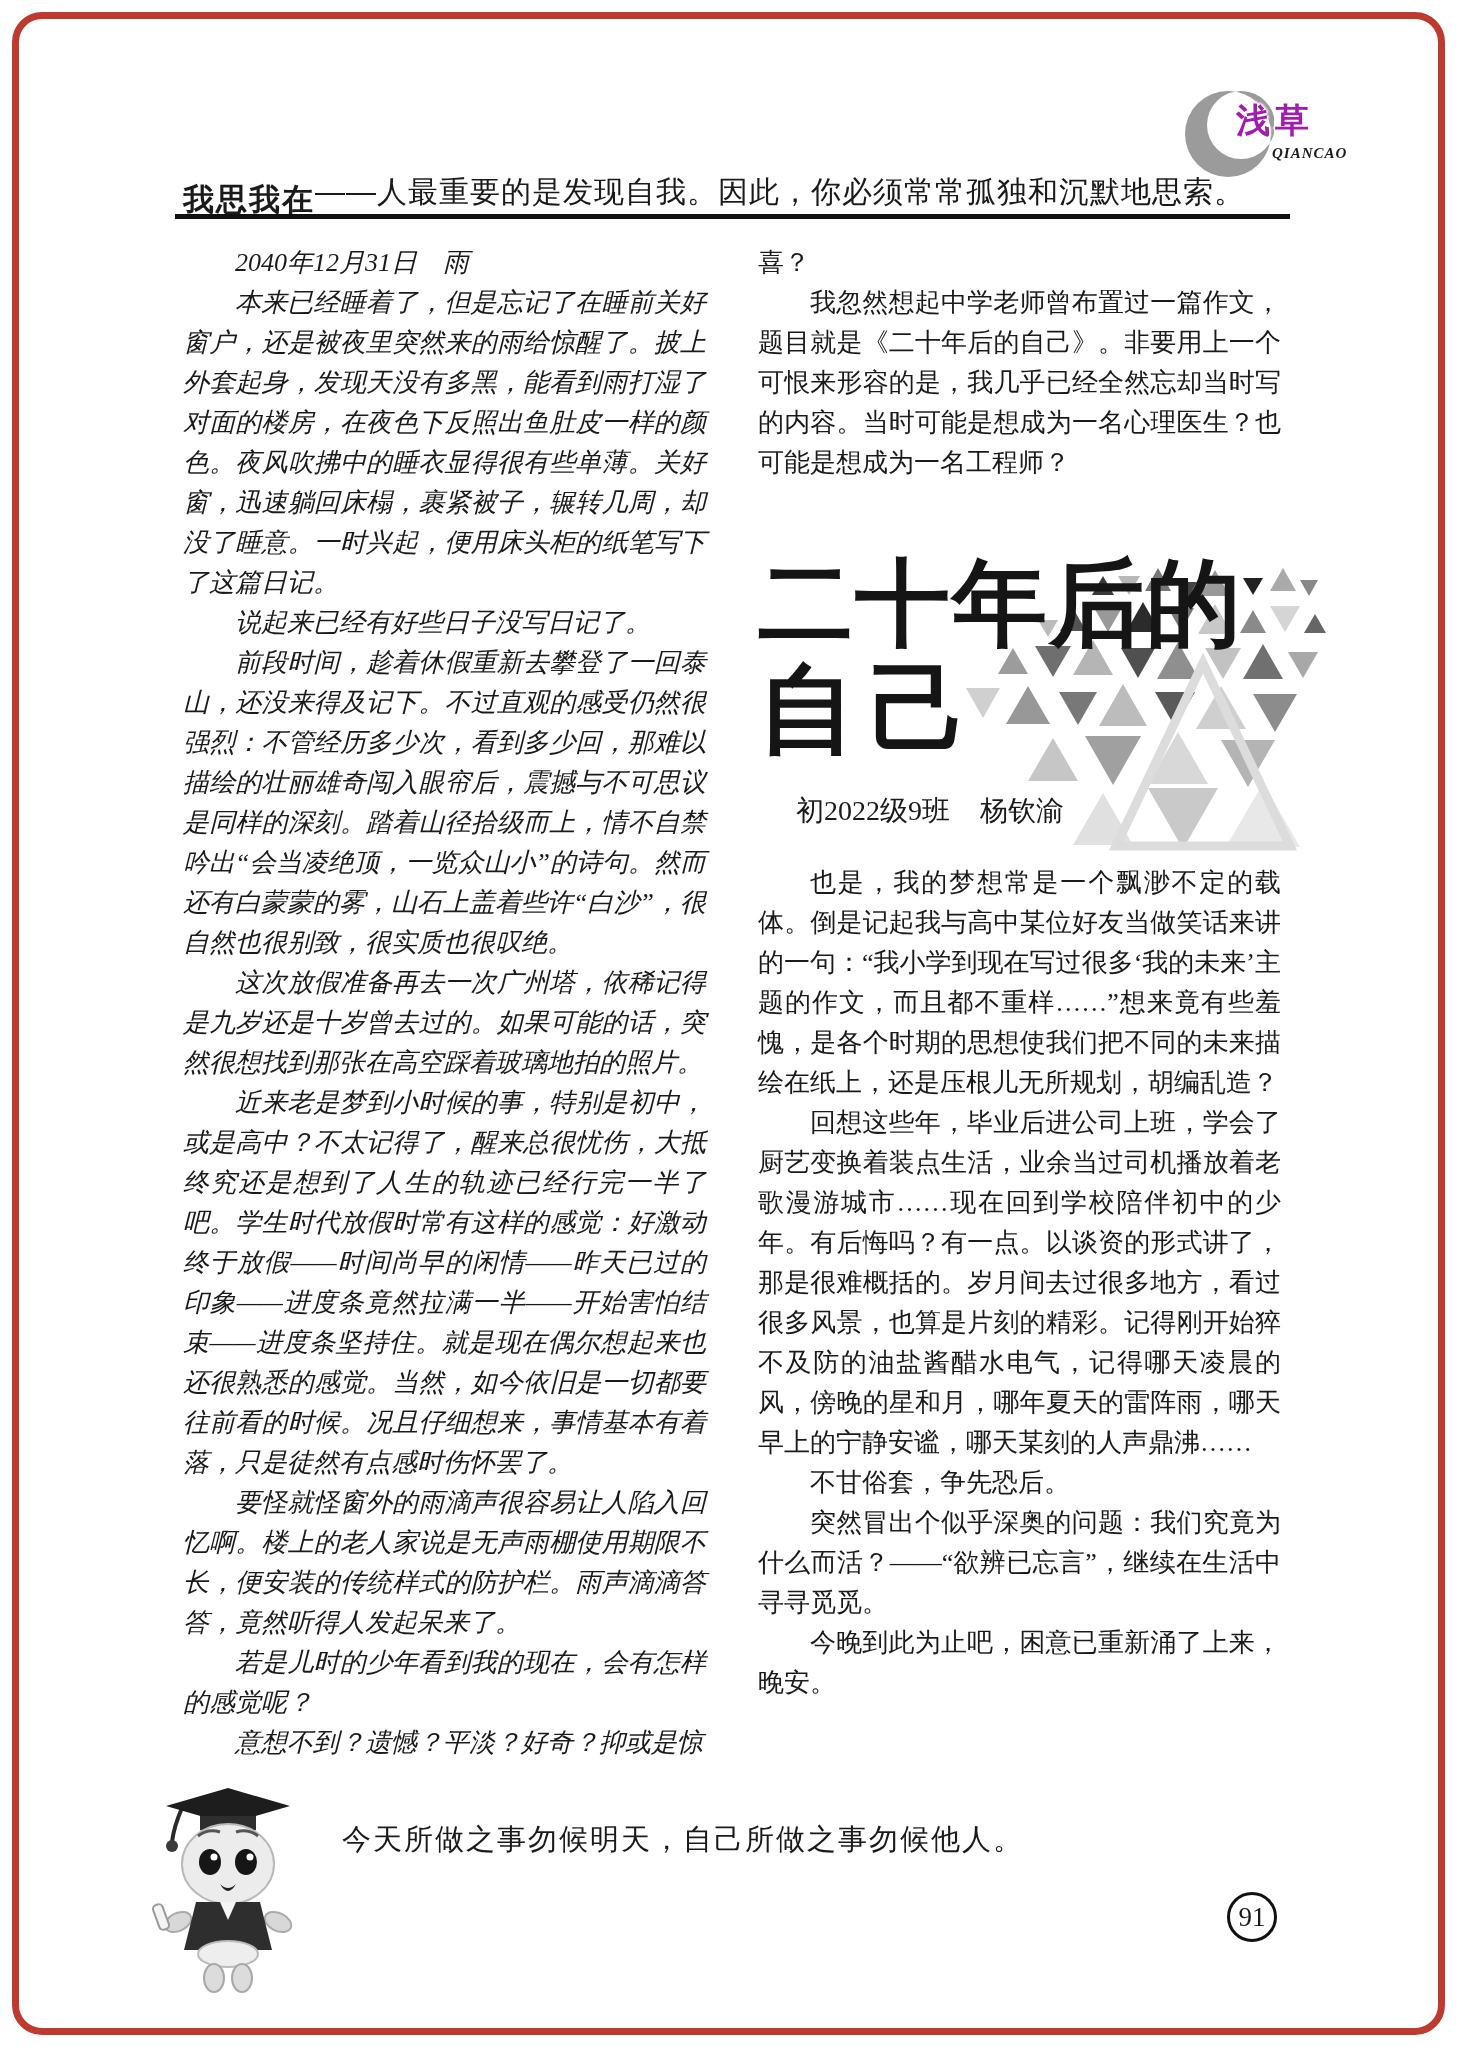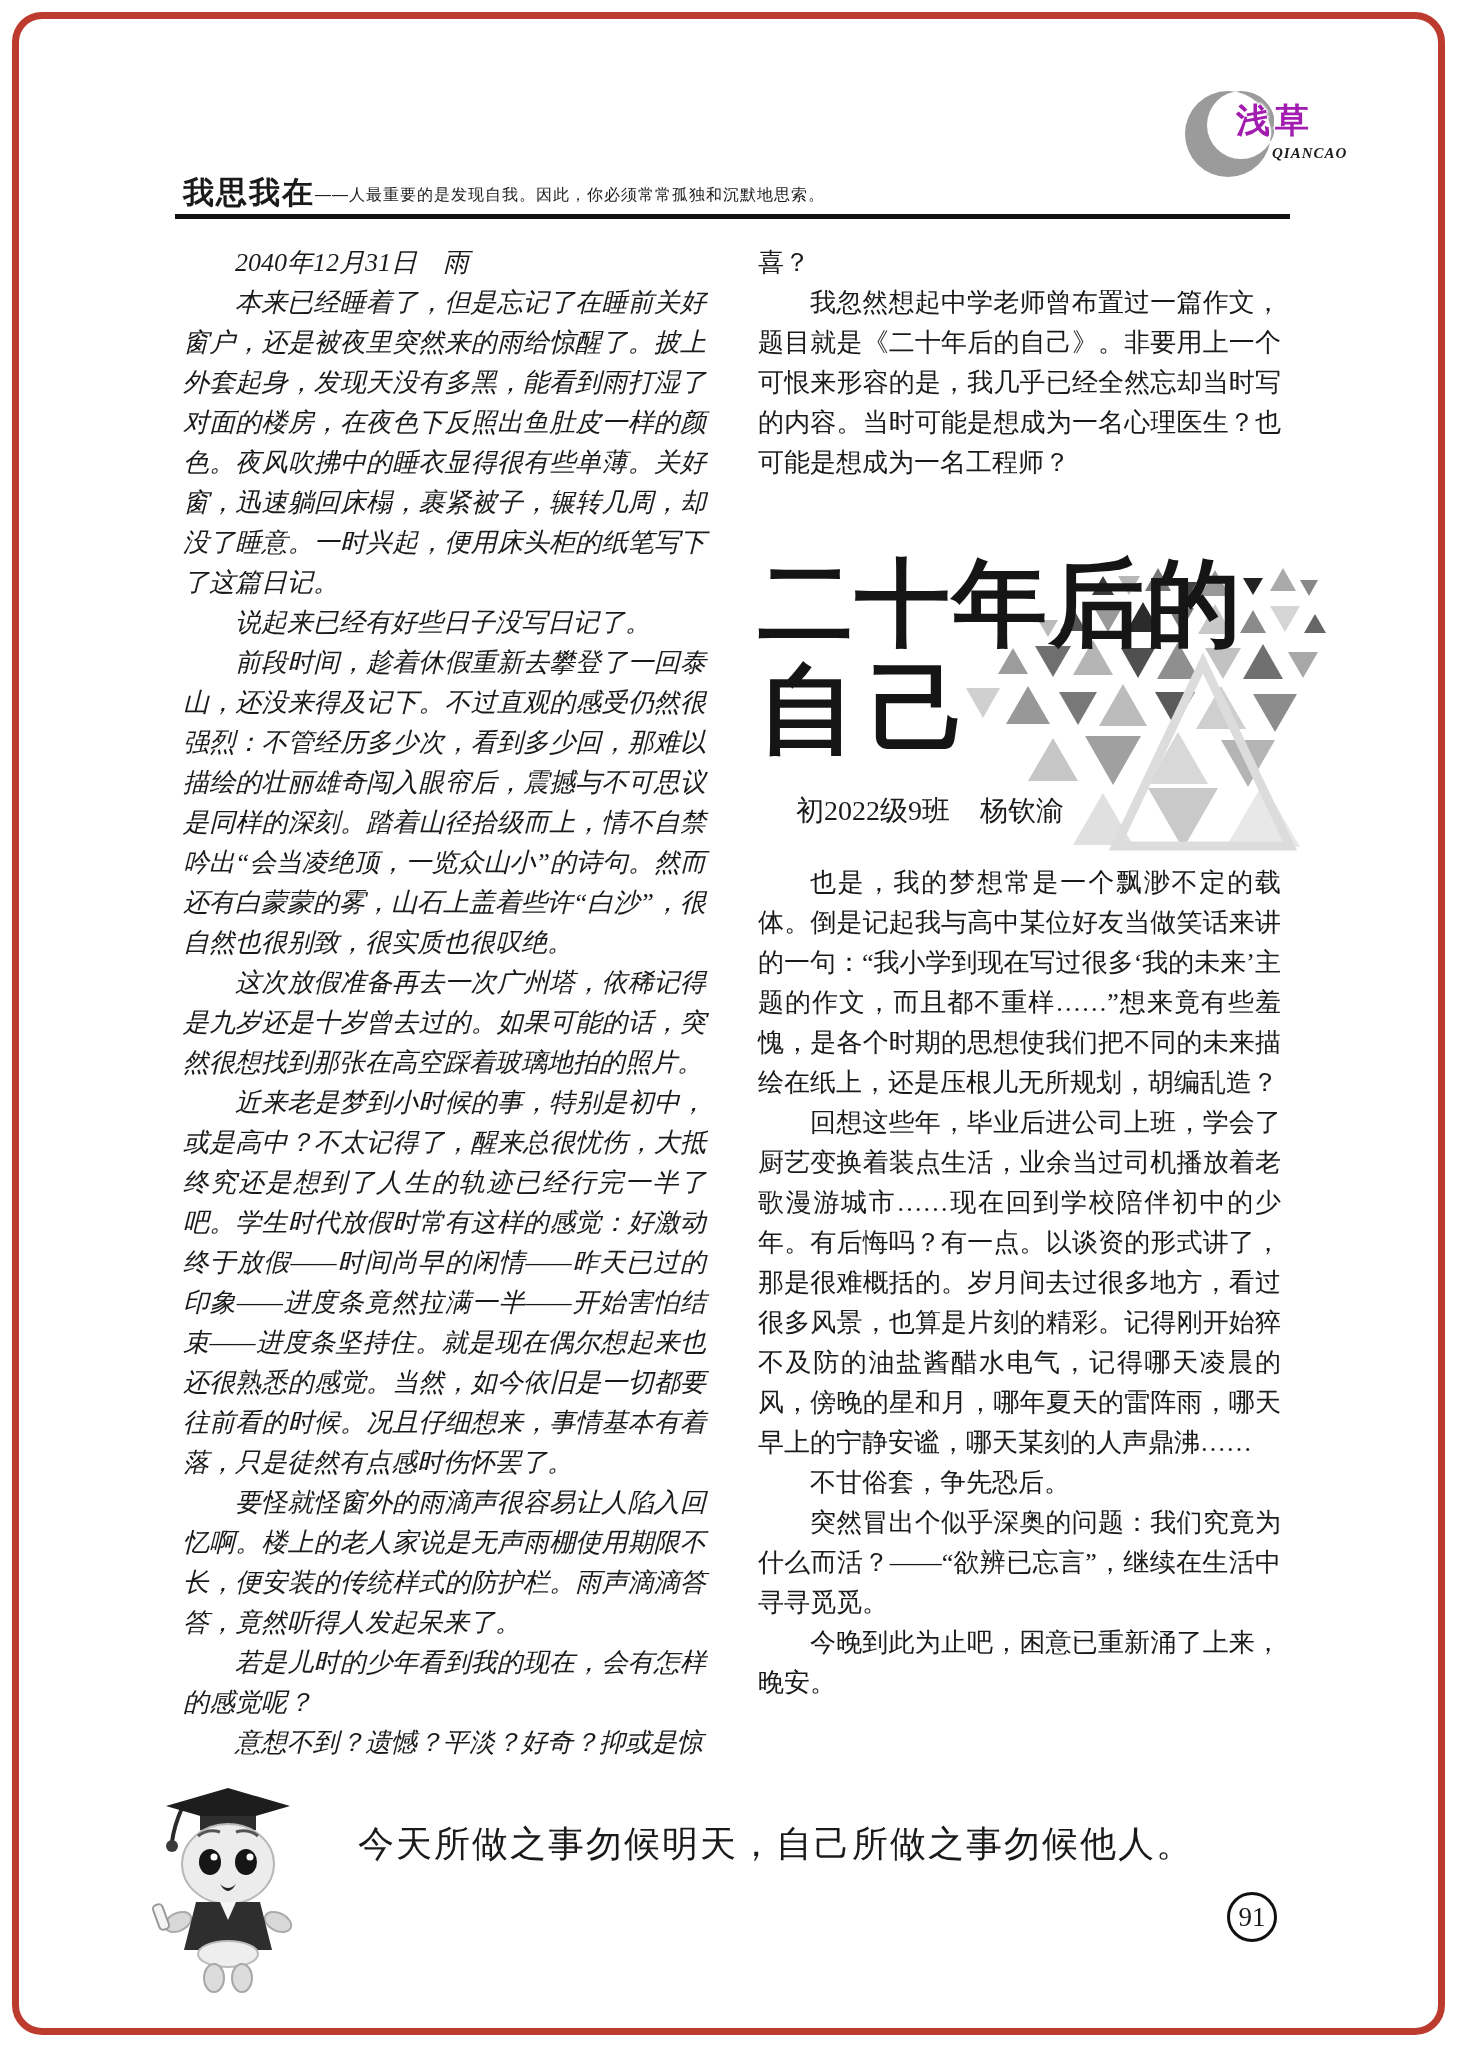--- a/index.html
+++ b/index.html
@@ -8,21 +8,21 @@
     background:#ffffff; overflow:hidden;
     font-family:"Liberation Serif", serif; color:#1a1a1a;
   }
   .frame {
     position:absolute; left:12px; top:12px; right:12px; bottom:12px;
     border:7px solid #bd3a2f; border-radius:30px; pointer-events:none;
   }
   
   .header-row { position:absolute; left:183px; top:172px; width:1110px; display:flex; align-items:flex-end; white-space:nowrap; }
   .col-head { font-family:"Liberation Sans", sans-serif; font-weight:900; font-size:31px; letter-spacing:2px; }
-  .tagline  { font-family:"Liberation Sans", sans-serif; font-size:16px; letter-spacing:1px; padding-bottom:8px; }
+  .tagline  { font-family:"Liberation Sans", sans-serif; font-size:30px; letter-spacing:1px; padding-bottom:8px; }
   .header-rule { position:absolute; left:175px; top:214px; width:1115px; height:5px; background:#111; }
   
   .logo { position:absolute; left:1182px; top:88px; width:175px; height:92px; }
   .logo svg { position:absolute; left:0; top:0; }
   .logo-text { position:absolute; left:54px; top:10px; }
   .logo-cn { font-family:"DejaVu Sans", sans-serif; font-weight:900; font-size:34px; letter-spacing:5px; color:#a21caf;
              text-shadow:-2px 0 2px #fff, 2px 0 2px #fff, 0 -2px 2px #fff, 0 2px 2px #fff; }
   .logo-en { font-family:"Liberation Serif", serif; font-style:italic; font-weight:bold; font-size:15px; letter-spacing:1px; color:#1c1c1c; margin-top:1px;
              text-shadow:-1px 0 1px #fff, 1px 0 1px #fff;margin-left:36px; }
   
@@ -32,21 +32,21 @@
   .col p, .col .para { margin:0; text-indent:2em; }
   .col .cont { text-indent:0; }
   
   .title-block { position:relative; margin-top:70px; margin-bottom:32px; }
   .triangles { position:absolute; left:195px; top:15px; z-index:0; }
   .t1 { position:relative; z-index:1; font-family:"DejaVu Sans", sans-serif; font-weight:900; font-size:95px; line-height:100px; letter-spacing:2px; color:#151515; white-space:nowrap; text-indent:0; }
   .t2 { position:relative; z-index:1; font-family:"DejaVu Sans", sans-serif; font-weight:900; font-size:98px; line-height:112px; letter-spacing:14px; color:#151515; white-space:nowrap; text-indent:0; }
   .byline { position:relative; z-index:1; margin-top:26px; padding-left:38px; font-size:28px; display:flex; gap:30px; text-indent:0; }
   
   .mascot { position:absolute; left:148px; top:1786px; }
-  .motto { position:absolute; left:358px; top:1820px; font-family:"Liberation Sans", sans-serif; font-size:36px; letter-spacing:2px; white-space:nowrap; }
+  .motto { position:absolute; left:342px; top:1820px; font-family:"Liberation Sans", sans-serif; font-size:29px; letter-spacing:2px; white-space:nowrap; }
   .page-num { position:absolute; left:1227px; top:1892px; width:44px; height:44px; border:3px solid #111; border-radius:50%;
               display:flex; align-items:center; justify-content:center; font-size:27px; font-family:"Liberation Serif", serif; }
 </style>
 </head>
 <body>
 
 <div class="page">
   <div class="frame"></div>
 
   <div class="header-row">

